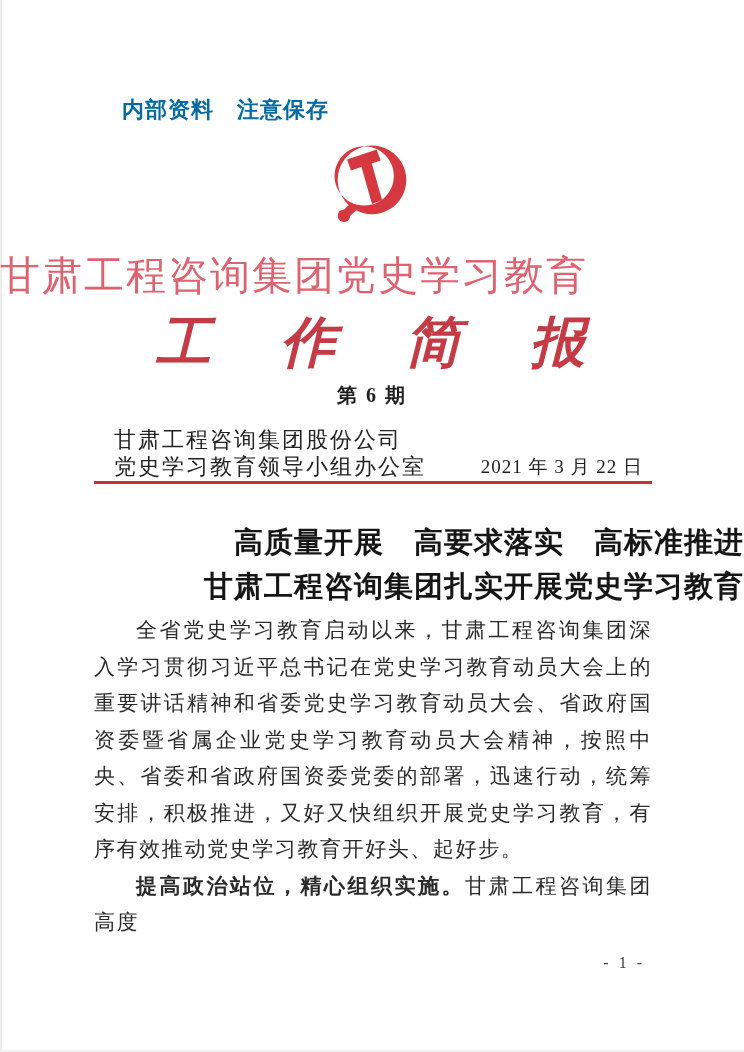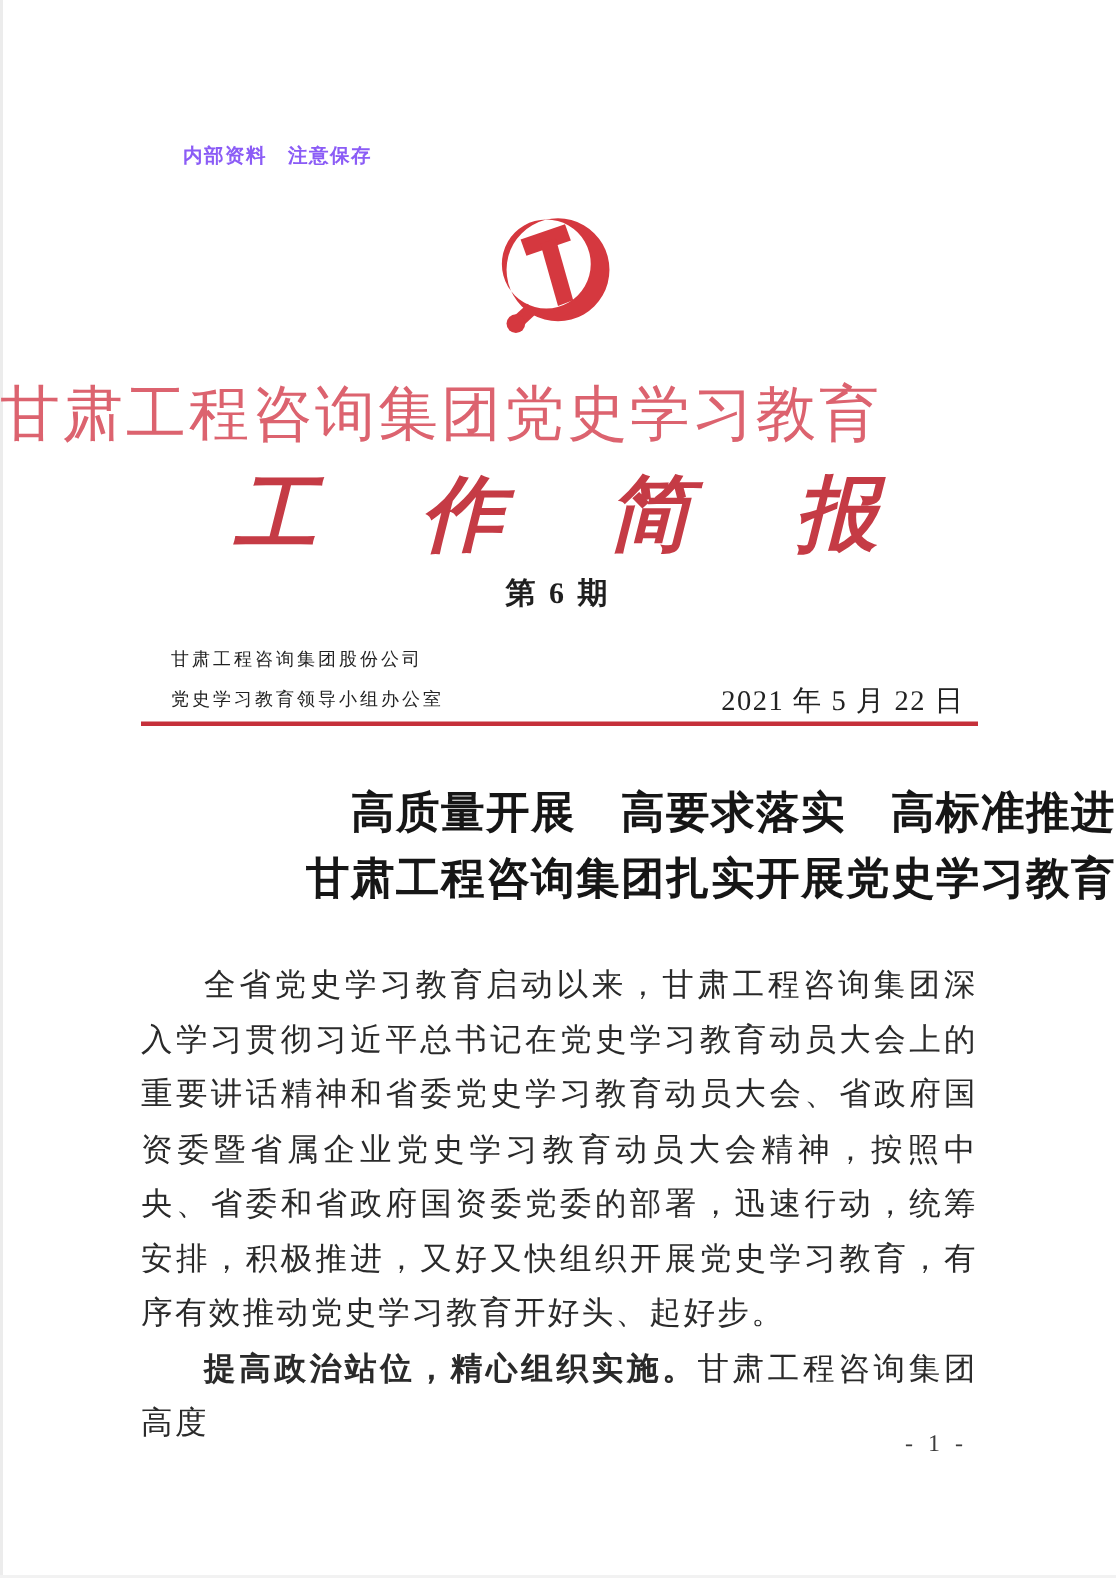--- a/index.html
+++ b/index.html
@@ -9,58 +9,58 @@
     font-family:"Liberation Serif","DejaVu Serif",serif;
     color:#1f1f1f;
   }
   
   .scan-edge-left { position:absolute; left:0; top:0; width:2px; height:100%; background:#ececec; }
   .scan-edge-bottom { position:absolute; left:0; bottom:0; width:100%; height:2px; background:#f2f2f2; }
 
   .classification {
     position:absolute; top:95px; left:122px;
     font-family:"Liberation Sans","DejaVu Sans",sans-serif;
-    font-weight:bold; font-size:13px; letter-spacing:1px; color:#8b5cf6;
+    font-weight:bold; font-size:22px; letter-spacing:1px; color:#0369a1;
   }
   .emblem-wrap { position:absolute; top:137px; left:0; width:100%; text-align:center; }
   .emblem-wrap svg { display:inline-block; }
 
   .masthead {
     position:absolute; top:248px; left:0; width:100%;
     font-size:40px; letter-spacing:2px;
     color:#dc636f; white-space:nowrap;
   }
   .banner {
     position:absolute; top:306px; left:0; width:100%;
     text-align:center; font-size:55px; font-weight:bold;
     color:#c53b45; letter-spacing:3px; word-spacing:50px; white-space:nowrap;font-style:italic;
   }
   .issue {
     position:absolute; top:382px; left:0; width:100%;
     text-align:center; font-size:20px; font-weight:bold; letter-spacing:2px;
   }
   .org-block {
     position:absolute; top:426px; left:114px;
-    font-size:12px; line-height:27px; letter-spacing:2px; color:#222;
+    font-size:22px; line-height:27px; letter-spacing:2px; color:#222;
   }
   .issue-date {
     position:absolute; top:454px; right:101px;
     font-size:19px; letter-spacing:1px; color:#222;
   }
   .divider {
     position:absolute; top:481px; left:94px; width:558px; height:3px;
     background:#c5303a;
   }
   .headline {
     position:absolute; top:520px; left:0; width:100%;
     text-align:right; font-weight:bold; font-size:29px; line-height:44px;
     letter-spacing:1px; color:#161616; white-space:nowrap;
   }
   .body-text {
-    position:absolute; top:638px; left:94px; width:558px;
+    position:absolute; top:612px; left:94px; width:558px;
     font-size:21px; line-height:36.5px; letter-spacing:1.6px;
     text-align:justify; color:#2a2a2a;
   }
   .body-text p { margin:0; text-indent:2em; }
   .body-text .lead { font-weight:bold; }
   .page-number {
     position:absolute; top:954px; right:99px;
     font-size:16px; letter-spacing:3px; color:#3c3c3c; white-space:nowrap;
   }
 </style>
@@ -93,21 +93,21 @@
 
   <div class="banner">工 作 简 报</div>
 
   <div class="issue">第 6 期</div>
 
   <div class="org-block">
     <div>甘肃工程咨询集团股份公司</div>
     <div>党史学习教育领导小组办公室</div>
   </div>
 
-  <div class="issue-date">2021 年 5 月 22 日</div>
+  <div class="issue-date">2021 年 3 月 22 日</div>
 
   <div class="divider"></div>
 
   <div class="headline">
     <div>高质量开展　高要求落实　高标准推进</div>
     <div>甘肃工程咨询集团扎实开展党史学习教育</div>
   </div>
 
   <div class="body-text">
     <p><span class="lead"></span><span>全省党史学习教育启动以来，甘肃工程咨询集团深入学习贯彻习近平总书记在党史学习教育动员大会上的重要讲话精神和省委党史学习教育动员大会、省政府国资委暨省属企业党史学习教育动员大会精神，按照中央、省委和省政府国资委党委的部署，迅速行动，统筹安排，积极推进，又好又快组织开展党史学习教育，有序有效推动党史学习教育开好头、起好步。</span></p>

